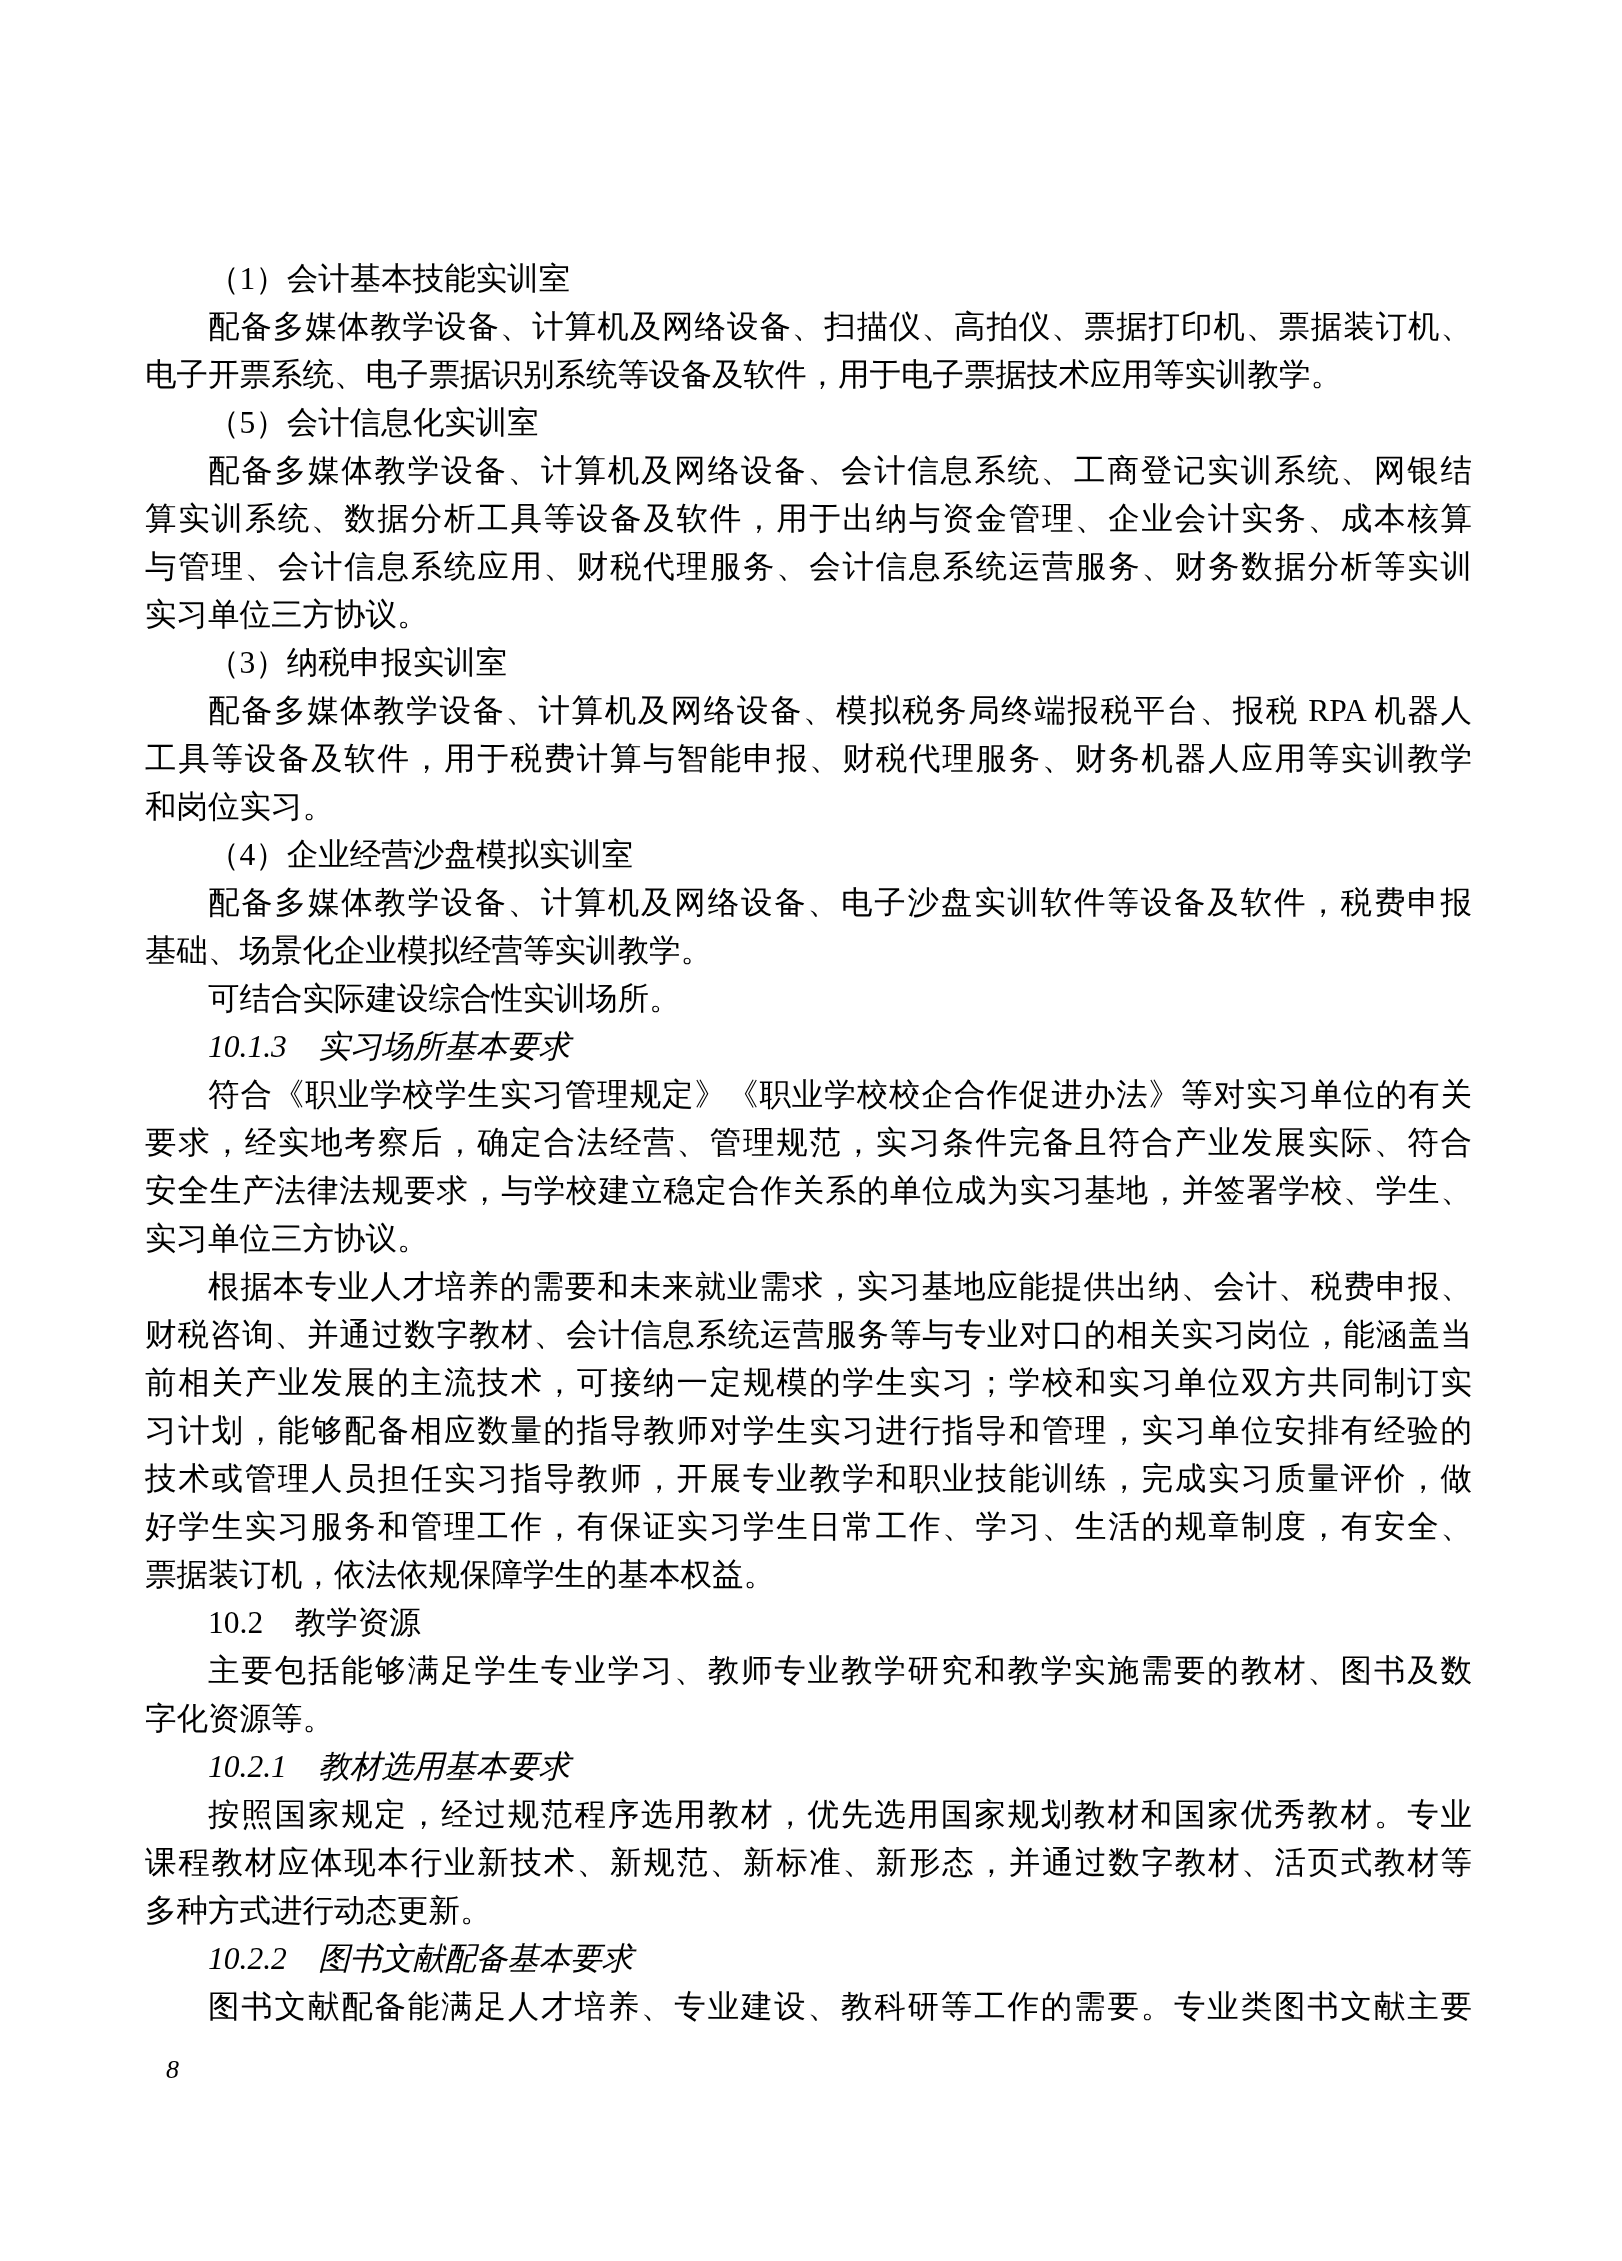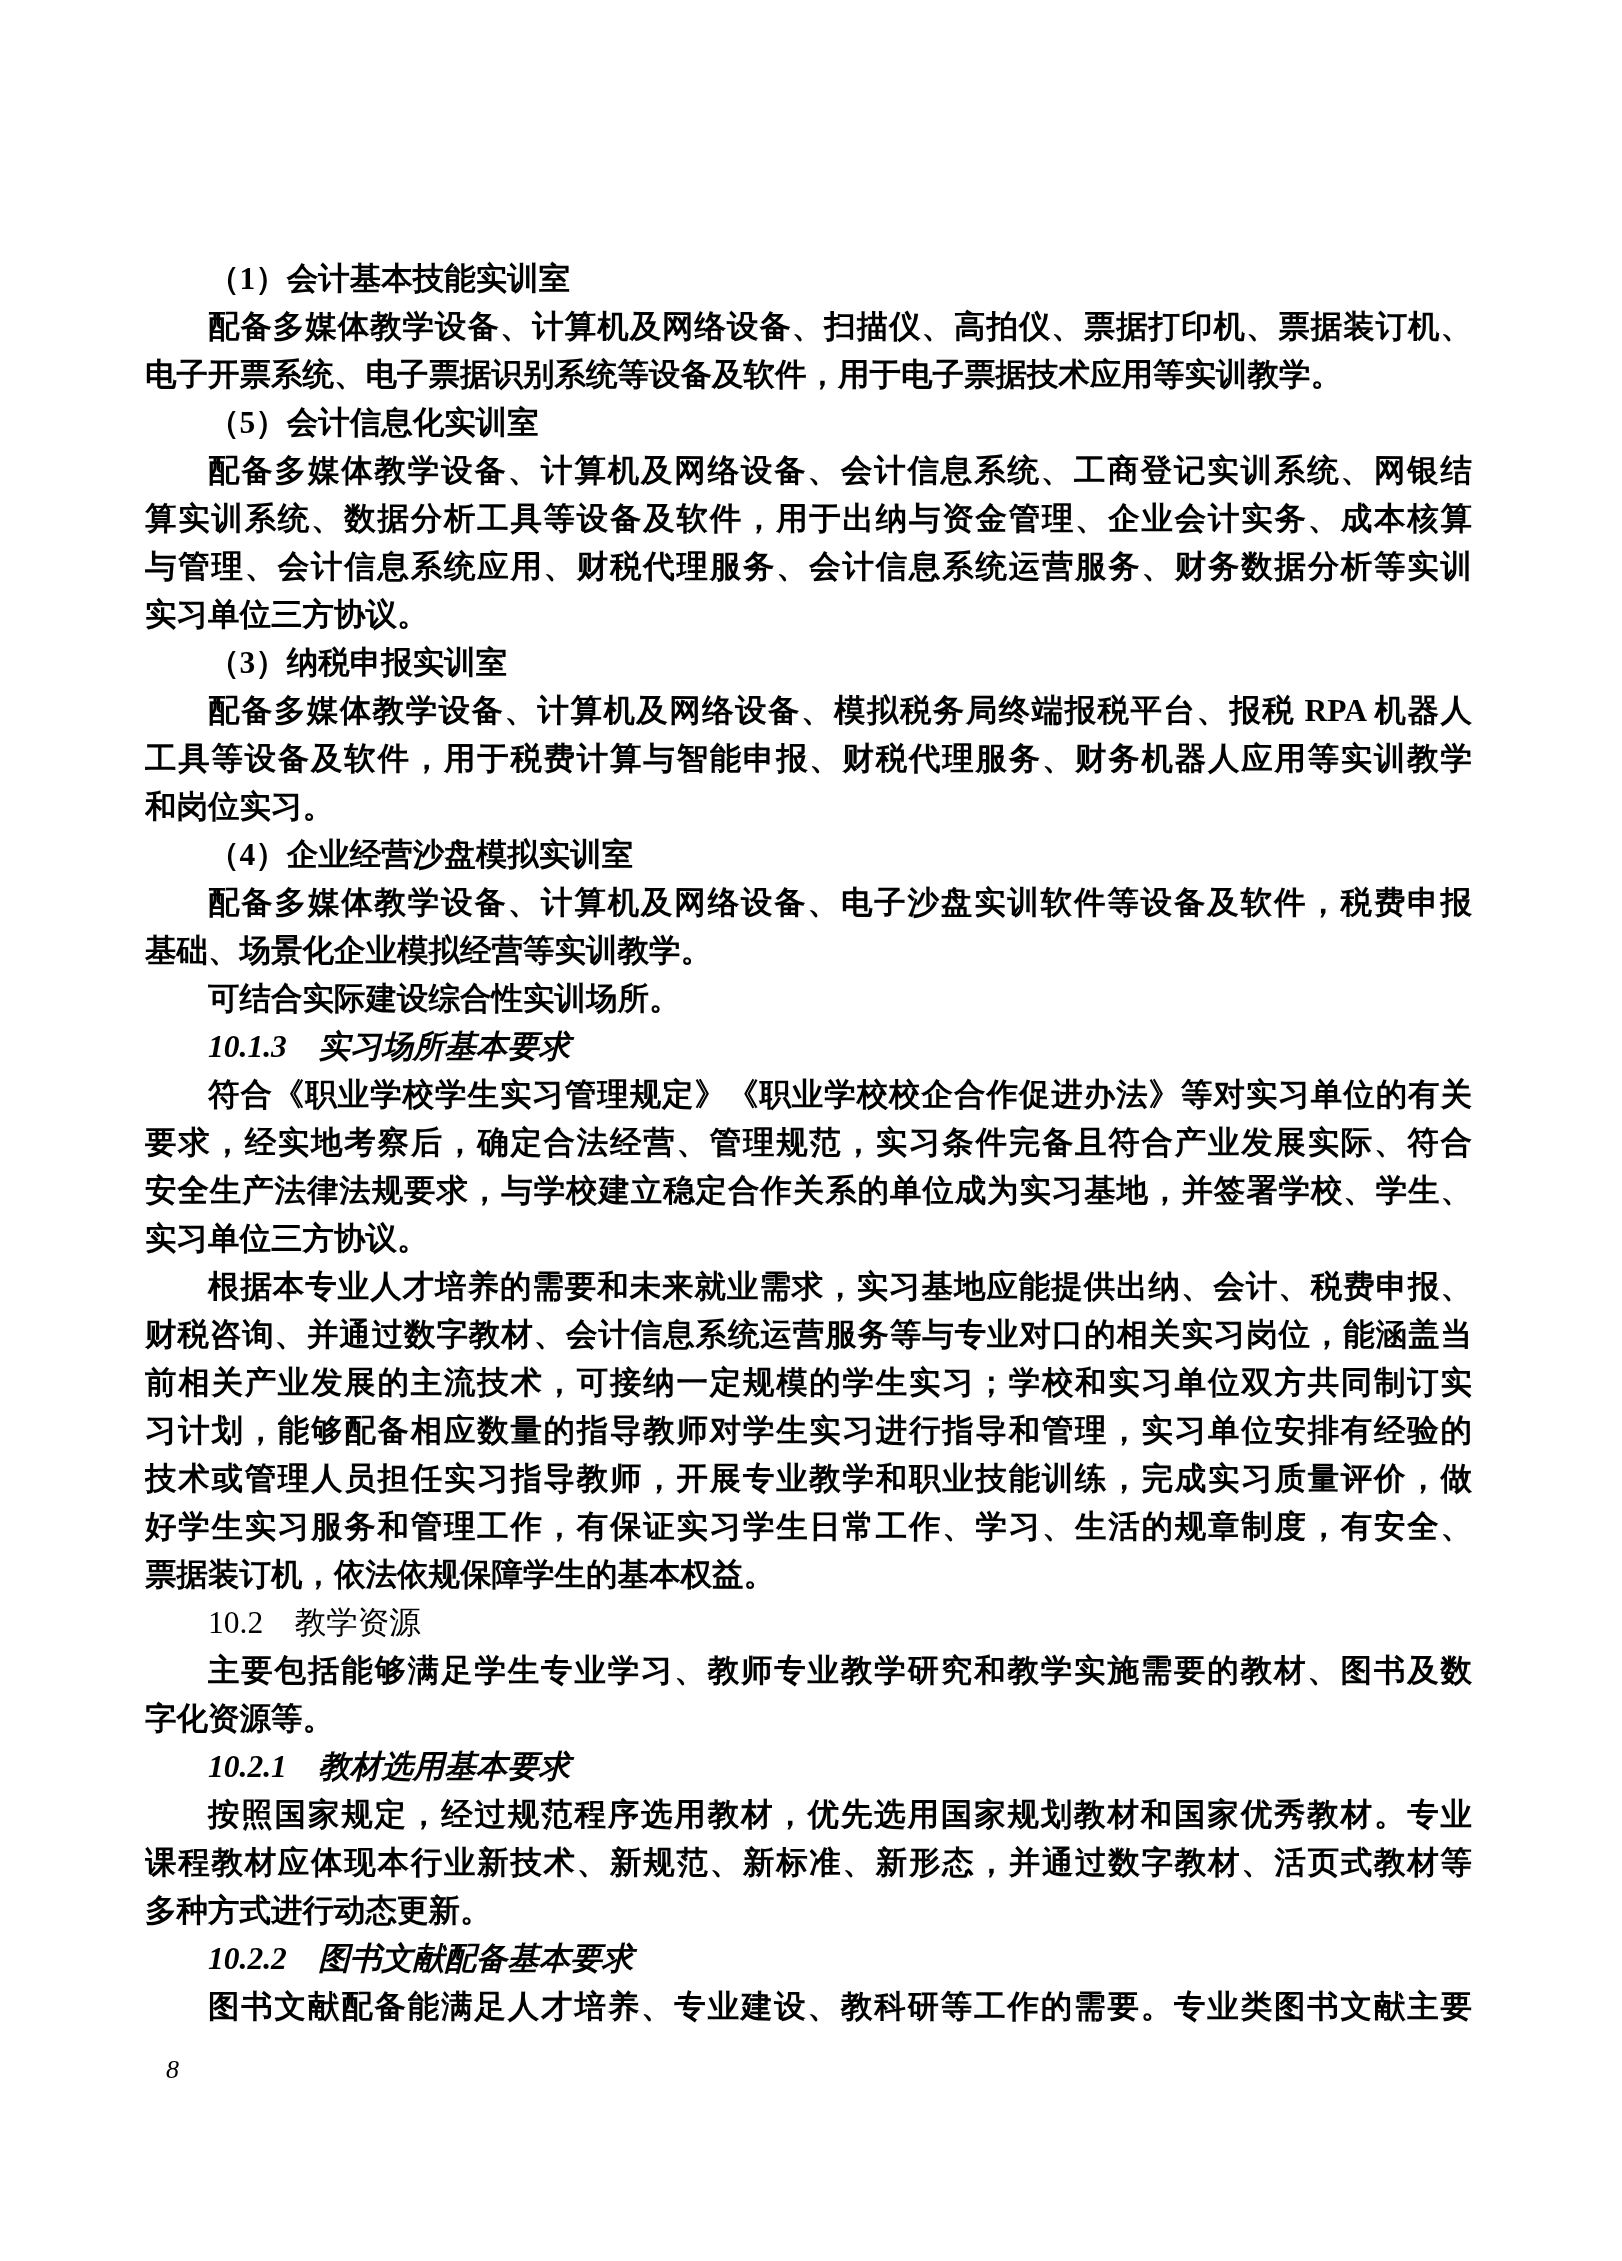--- a/index.html
+++ b/index.html
@@ -22,34 +22,33 @@
     top: 255px;
     width: 1327px;
   }
   .ln {
     height: 48px;
     line-height: 48px;
     font-size: 31.5px;
     letter-spacing: 0;
     white-space: pre-wrap;
     overflow: hidden;
-    font-weight: bold;
   }
   
   .ind { text-indent: 2em; }
   
   .j {
     text-align: justify;
     text-align-last: justify;
     text-justify: inter-character;
   }
   
   .h2 { font-weight: 400; }
   
-  .h3 { font-weight: 700; font-style: italic; }
+  .h3 { font-weight: 400; font-style: italic; }
   .pagenum {
     position: absolute;
     left: 166px;
     top: 2054px;
     font-size: 26px;
     line-height: 31.5px;
     font-style: italic;
     font-family: "Liberation Serif", "DejaVu Serif", serif;
   }
 </style>

